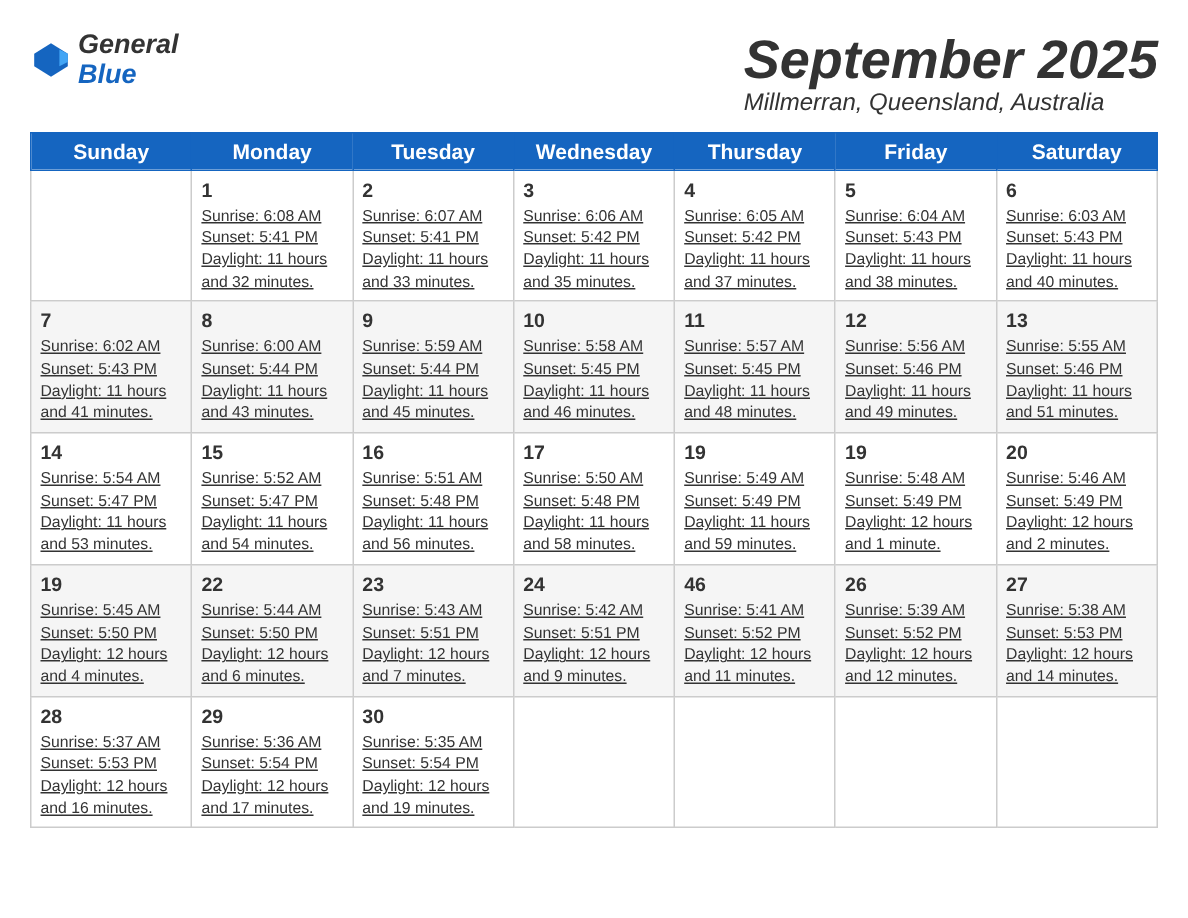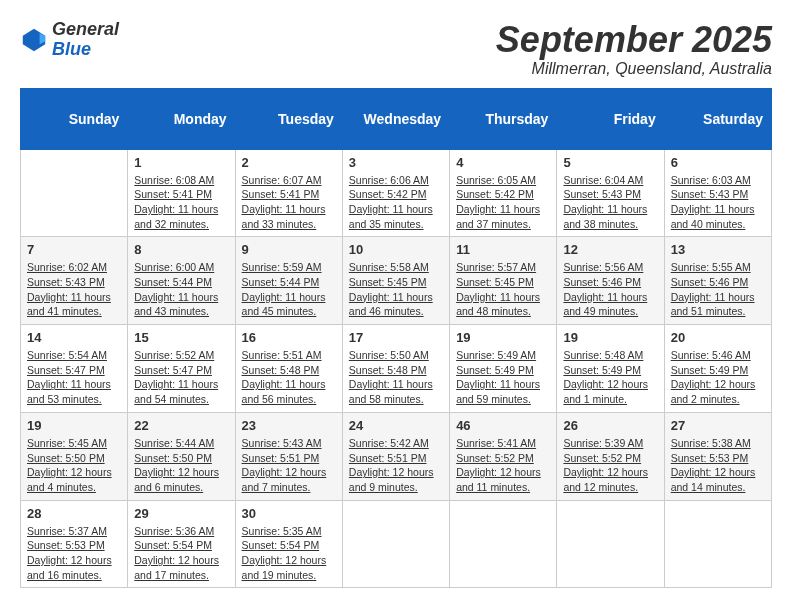--- a/index.html
+++ b/index.html
@@ -27,42 +27,42 @@
       font-weight: bold;
       line-height: 1.1;
     }
     .logo-general { color: #333; }
     .logo-blue { color: #1565c0; }
     .logo-icon {
       width: 28px;
       height: 28px;
     }
     .title-block {
-      text-align: right;
+      text-align: left;
     }
     .month-title {
       font-size: 36px;
       font-weight: bold;
       color: #333;
       line-height: 1.1;
     }
     .subtitle {
       font-size: 16px;
       color: #333;
     }
     .calendar {
       width: 100%;
       border-collapse: collapse;
       border: 1px solid #ccc;
     }
     .calendar th {
       background: #1565c0;
       color: #fff;
-      text-align: right;
-      padding: 22px 8px;
+      text-align: center;
+      padding: 4px 8px;
       font-size: 14px;
       border: 1px solid #1565c0;
     }
     .calendar td {
       vertical-align: top;
       padding: 5px 6px;
       border: 1px solid #ccc;
       width: calc(100% / 7);
       height: 80px;
       font-size: 11px;

